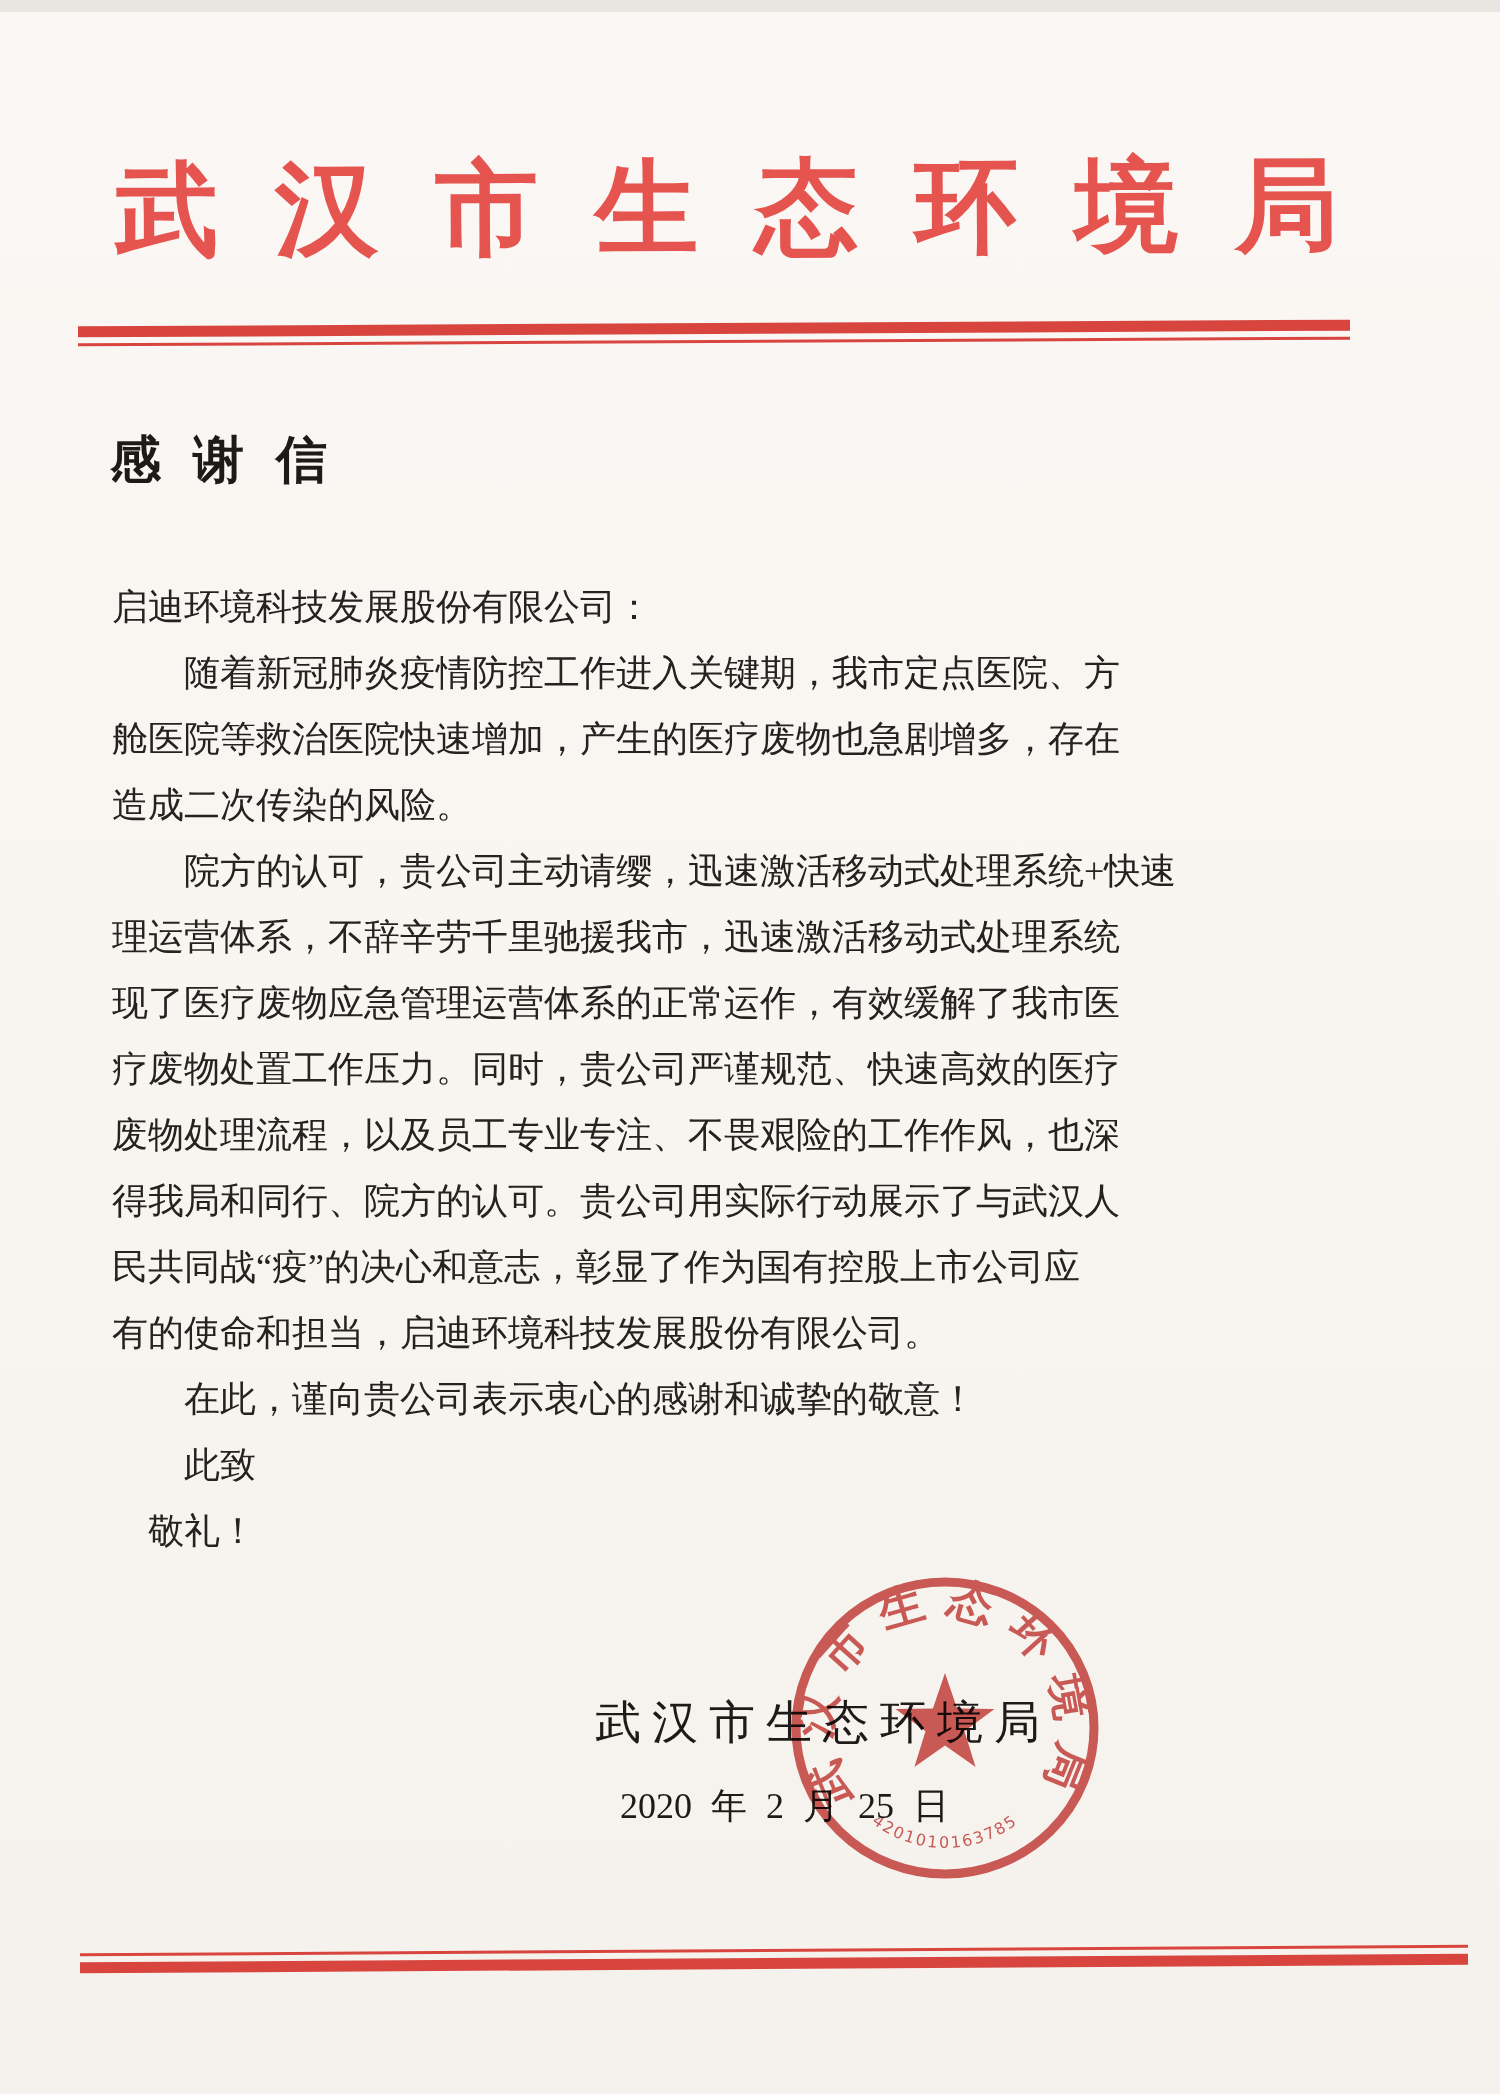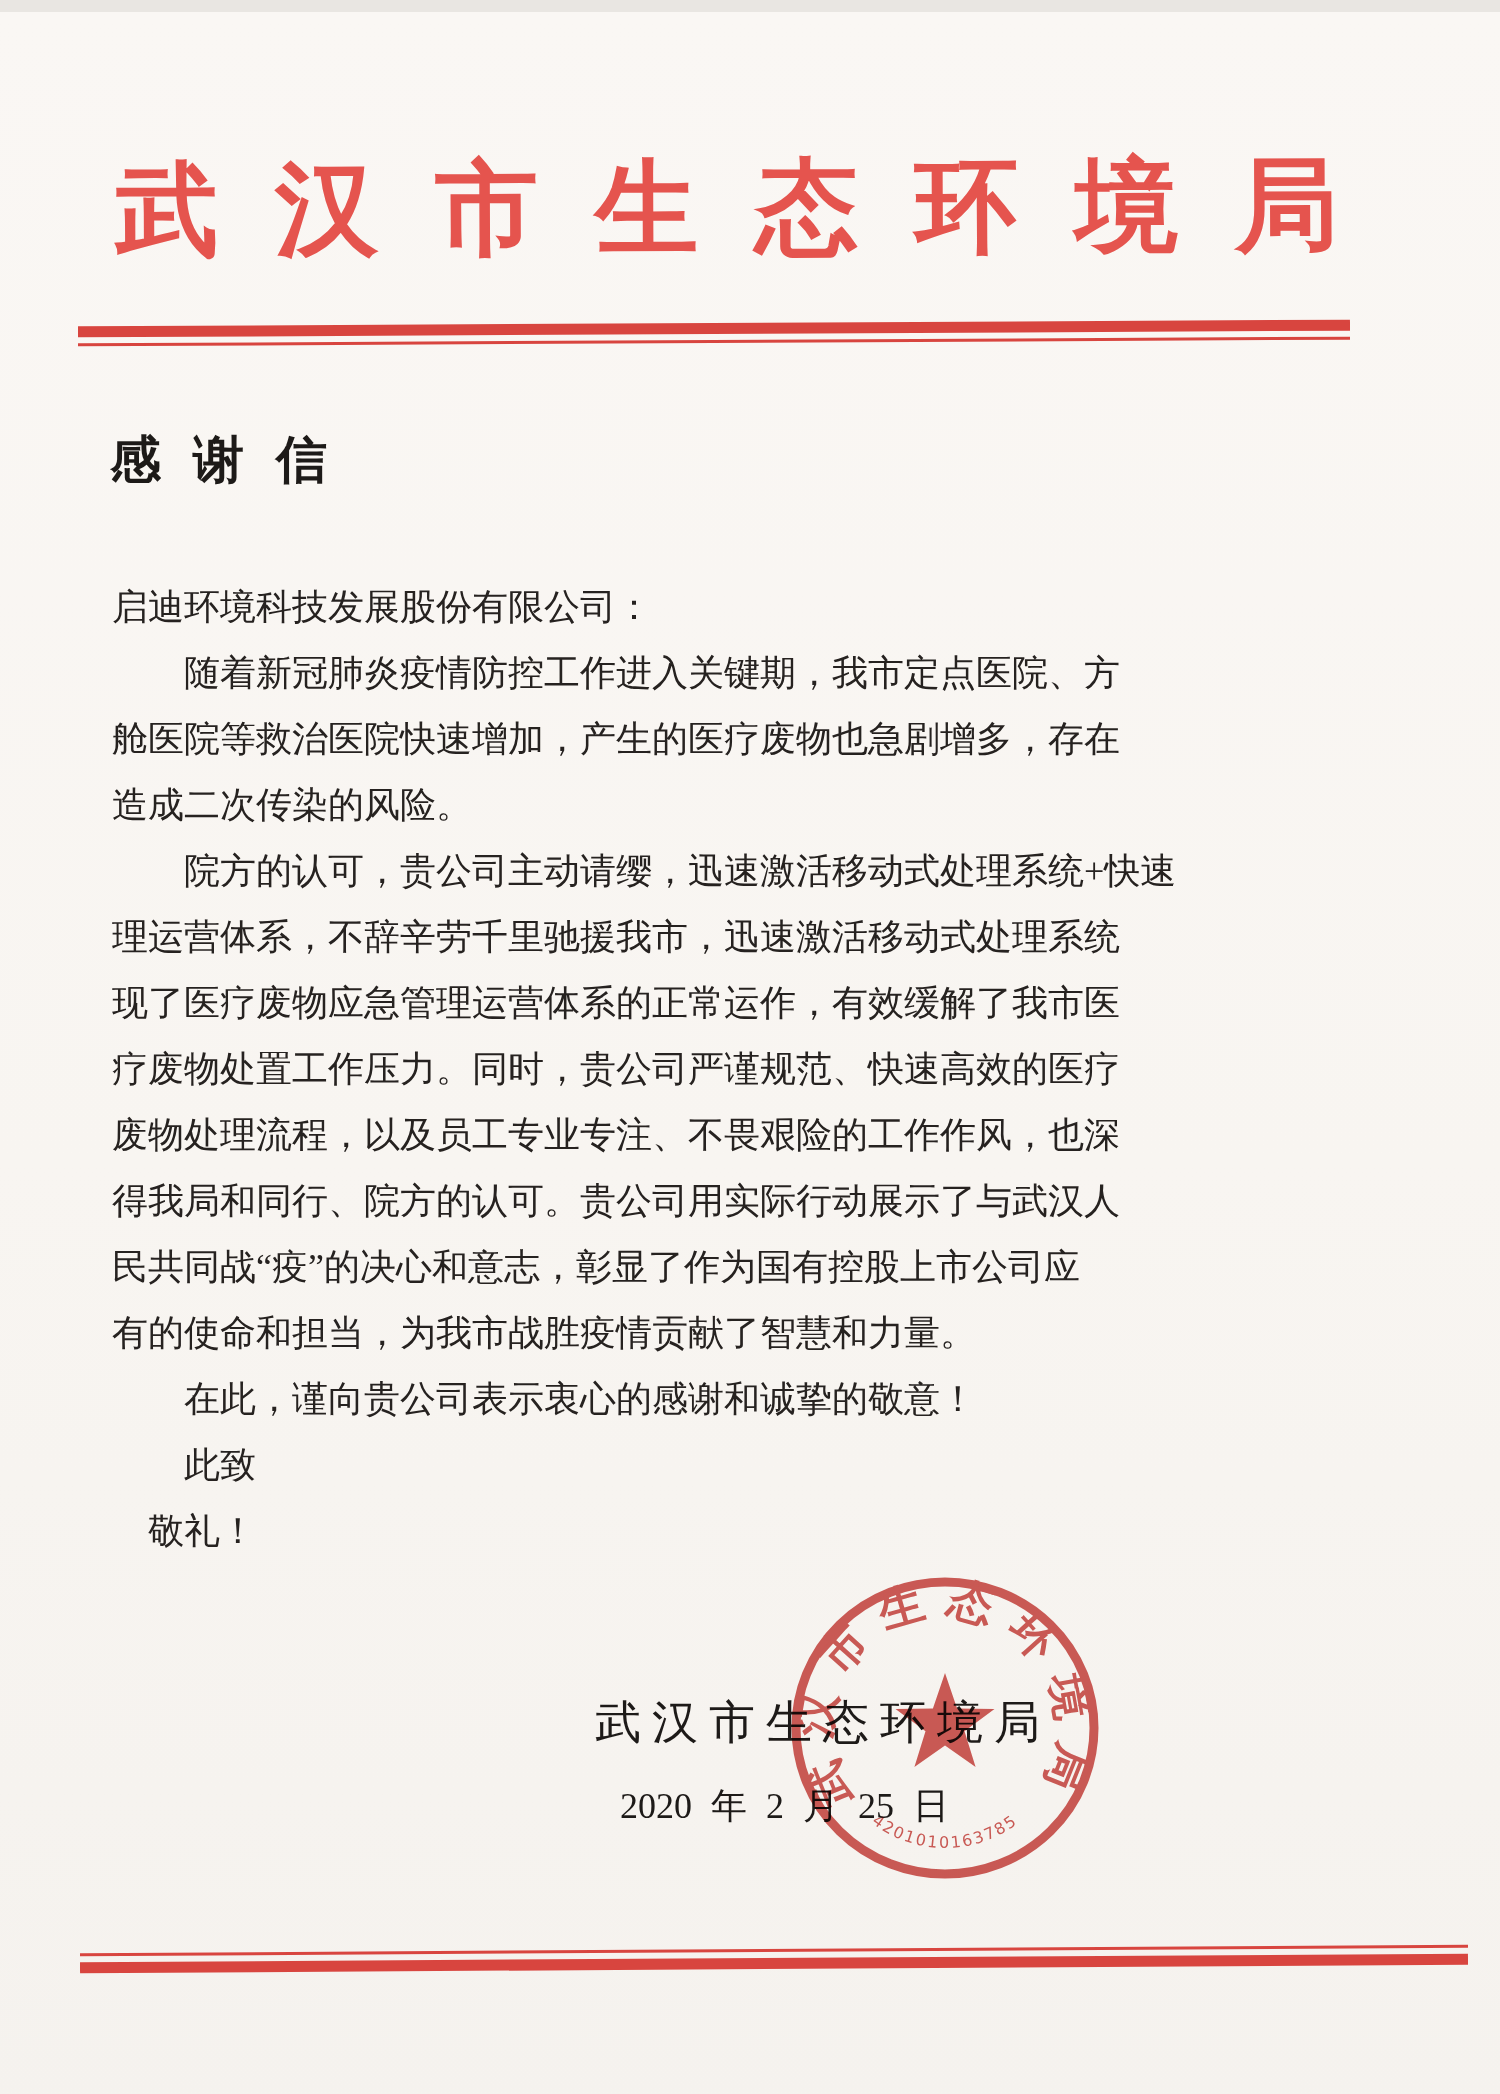--- a/index.html
+++ b/index.html
@@ -80,21 +80,21 @@
       <div class="body-line">　　随着新冠肺炎疫情防控工作进入关键期，我市定点医院、方</div>
       <div class="body-line">舱医院等救治医院快速增加，产生的医疗废物也急剧增多，存在</div>
       <div class="body-line">造成二次传染的风险。</div>
       <div class="body-line">　　院方的认可，贵公司主动请缨，迅速激活移动式处理系统+快速</div>
       <div class="body-line">理运营体系，不辞辛劳千里驰援我市，迅速激活移动式处理系统</div>
       <div class="body-line">现了医疗废物应急管理运营体系的正常运作，有效缓解了我市医</div>
       <div class="body-line">疗废物处置工作压力。同时，贵公司严谨规范、快速高效的医疗</div>
       <div class="body-line">废物处理流程，以及员工专业专注、不畏艰险的工作作风，也深</div>
       <div class="body-line">得我局和同行、院方的认可。贵公司用实际行动展示了与武汉人</div>
       <div class="body-line">民共同战“疫”的决心和意志，彰显了作为国有控股上市公司应</div>
-      <div class="body-line">有的使命和担当，为我市战胜疫情贡献了智慧和力量。</div>
+      <div class="body-line">有的使命和担当，启迪环境科技发展股份有限公司。</div>
       <div class="body-line">　　在此，谨向贵公司表示衷心的感谢和诚挚的敬意！</div>
       <div class="body-line">　　此致</div>
       <div class="body-line">　敬礼！</div>
     </div>
 
   <div class="signature">武汉市生态环境局</div>
 
   <div class="sign-date">2020 年 2 月 25 日</div>
 
   <svg class="seal" viewBox="0 0 324 306" xmlns="http://www.w3.org/2000/svg" xmlns:xlink="http://www.w3.org/1999/xlink">

